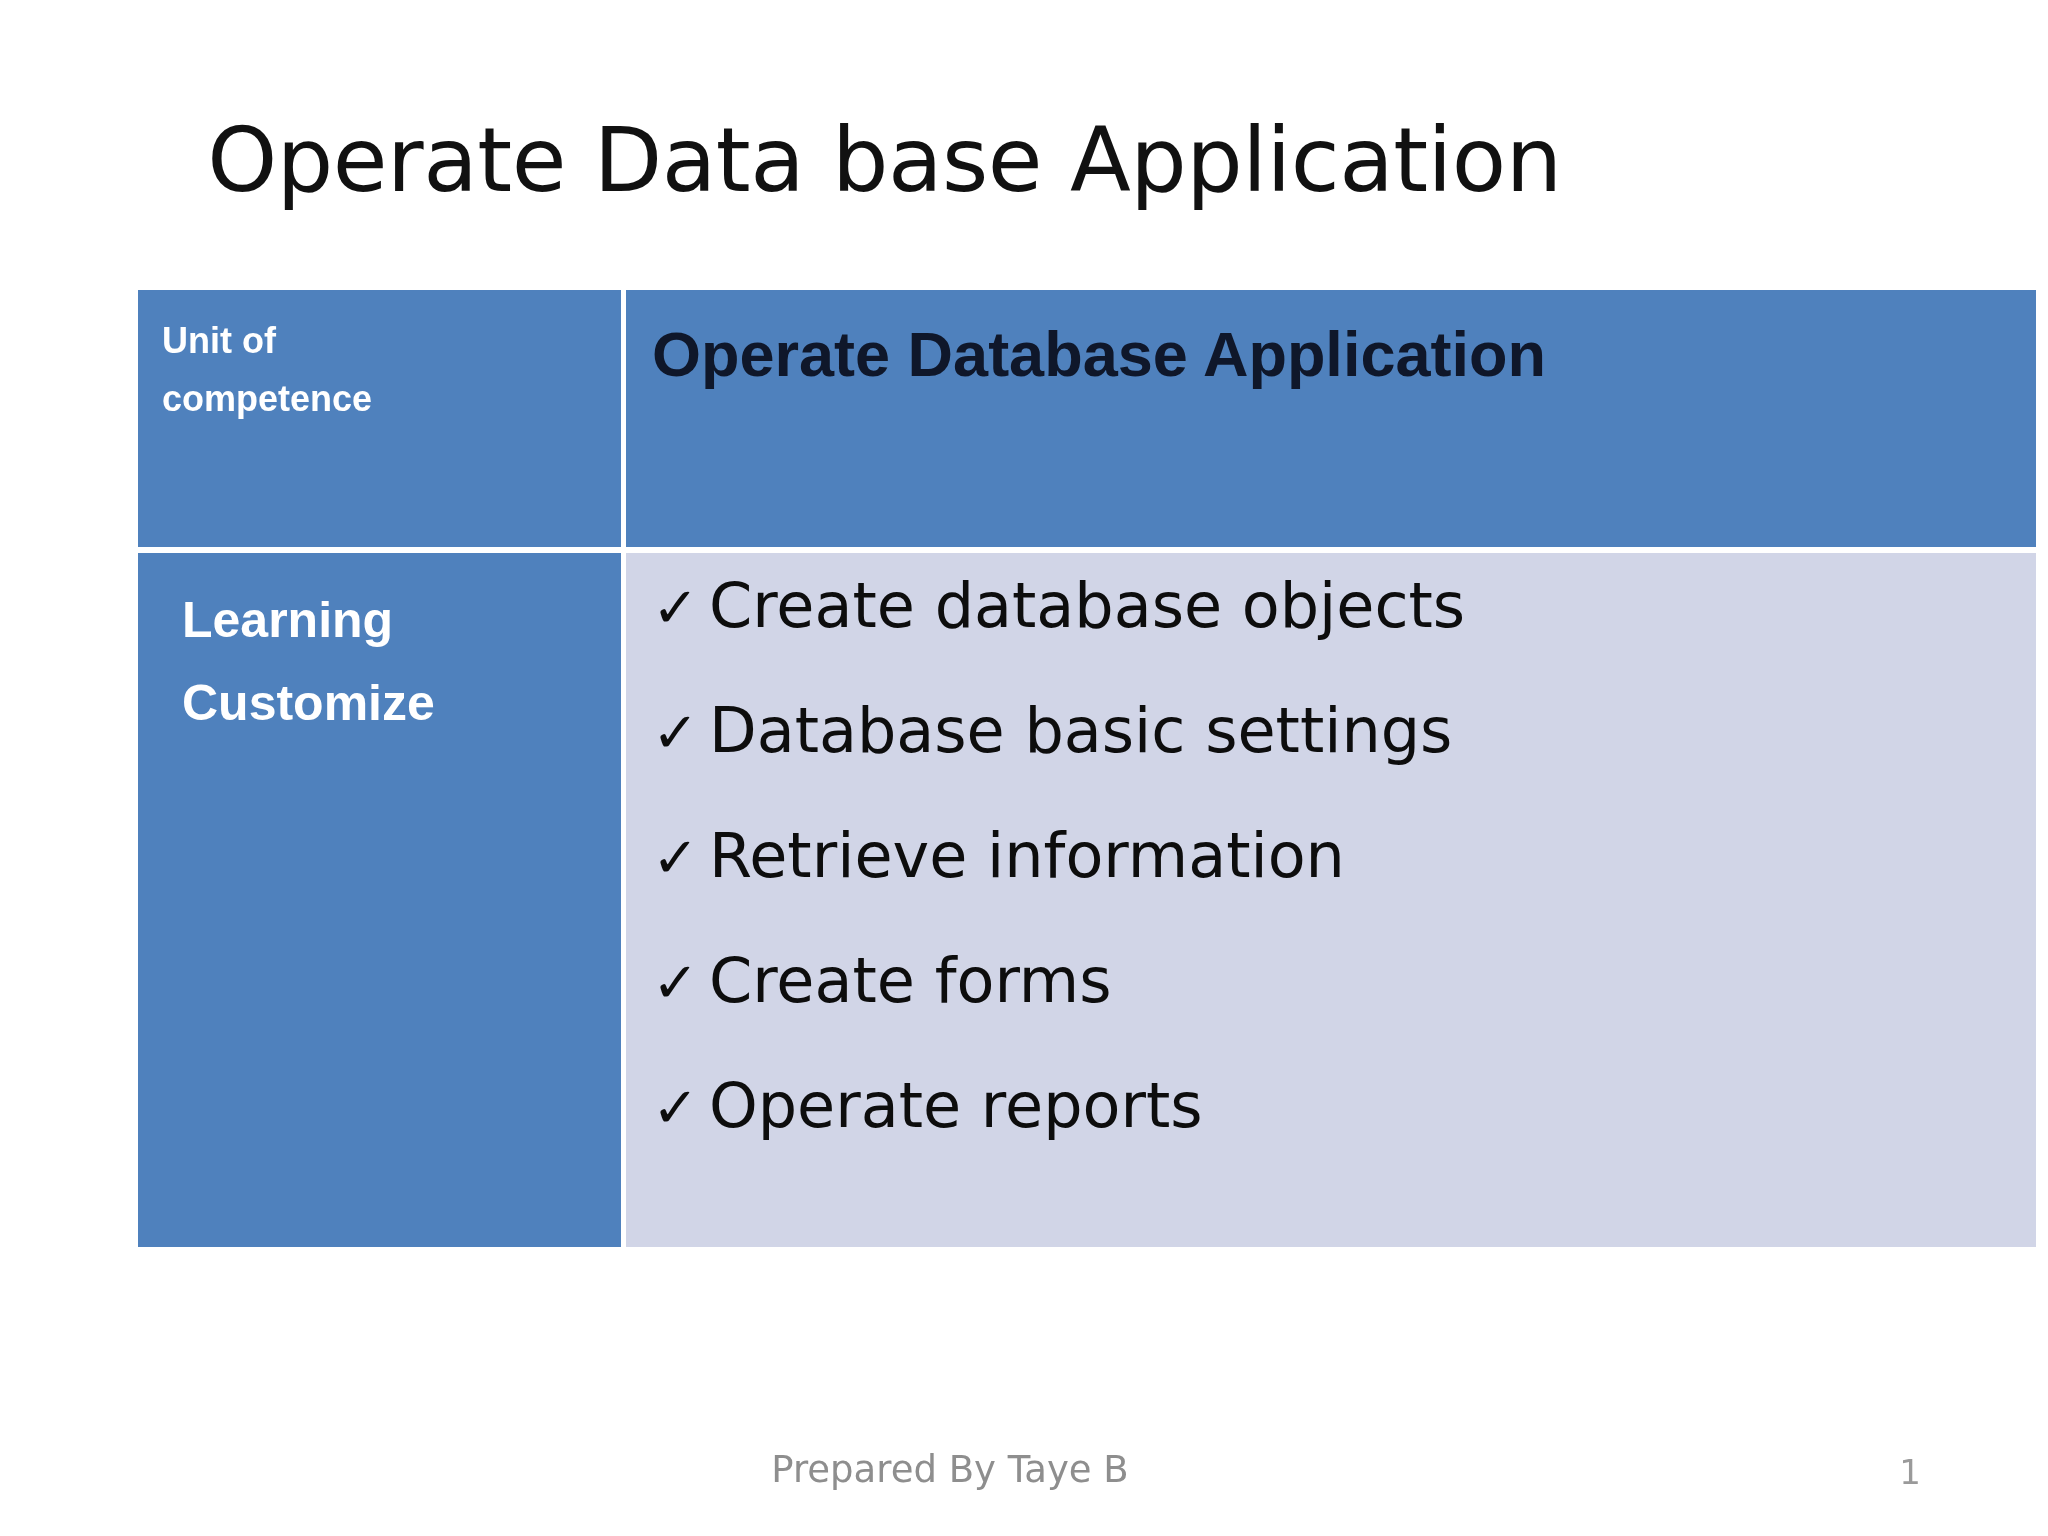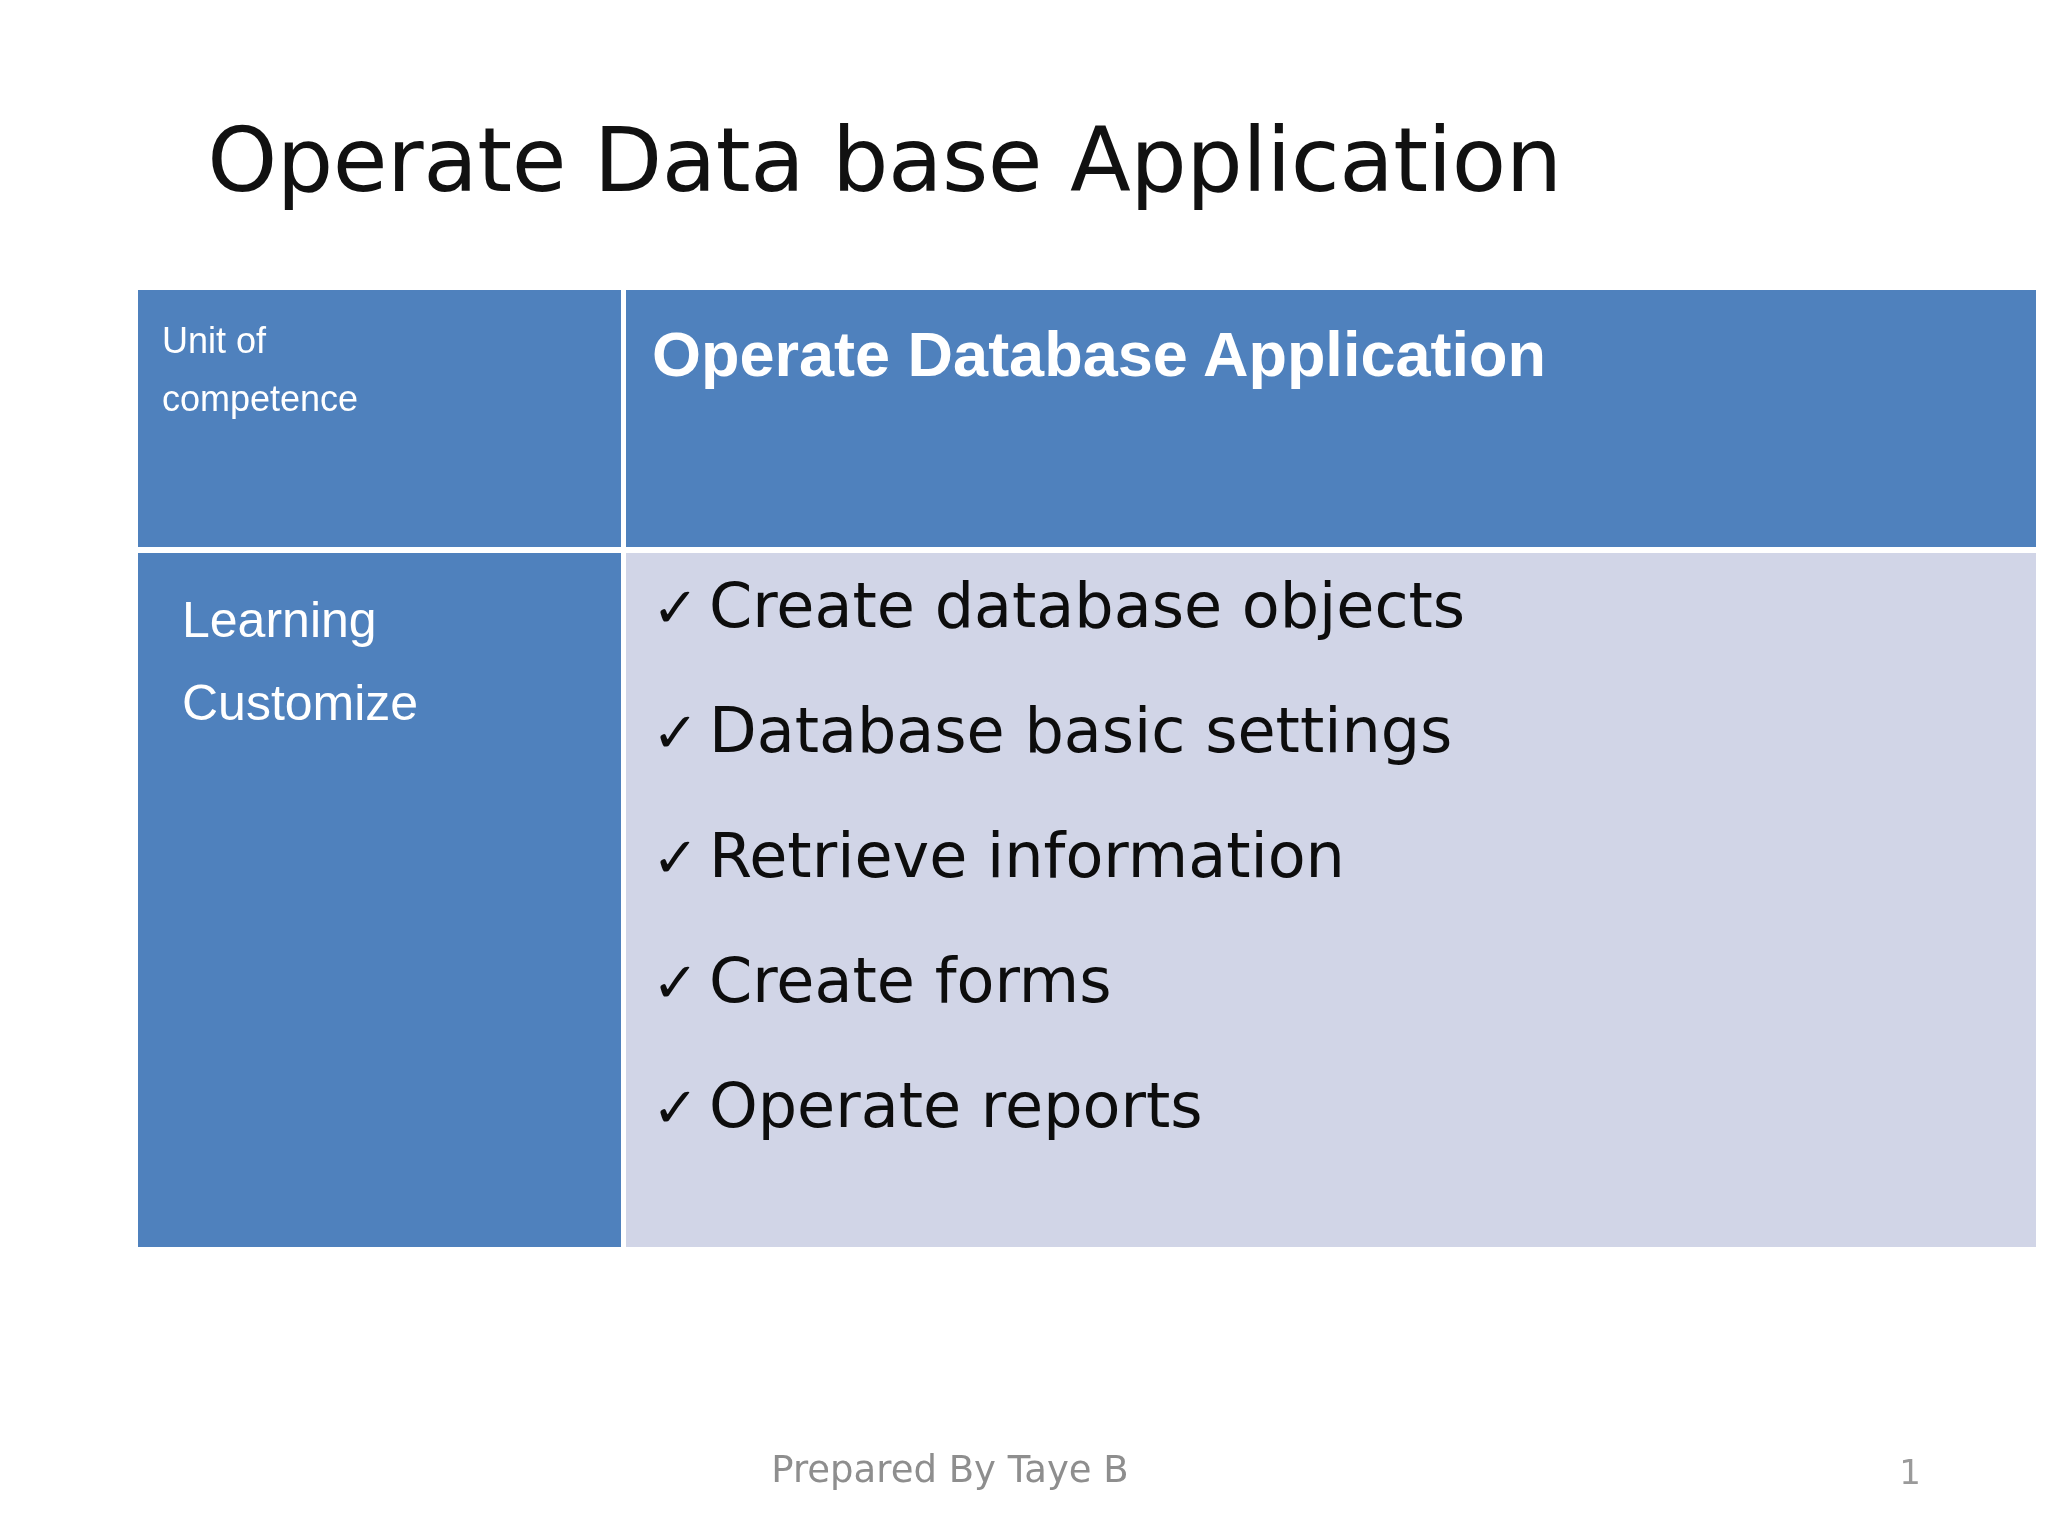--- a/index.html
+++ b/index.html
@@ -69,38 +69,38 @@
   }
 
   .row-body .col-value {
     background: #D1D5E7;
   }
 
   
   .label-text {
     color: #ffffff;
     font-family: "Liberation Sans", sans-serif;
-    font-weight: normal;
+    font-weight: bold;
     padding: 22px 0 0 24px;
   }
 
   .label-small {
     font-size: 36px;
     line-height: 1.62;
   }
 
   .label-large {
     font-size: 50px;
     line-height: 1.65;
     padding-top: 26px;
     margin-left: 20px;
   }
 
   .value-heading {
-    color: #ffffff;
+    color: #0f172a;
     font-family: "Liberation Sans", sans-serif;
     font-weight: bold;
     font-size: 63px;
     line-height: 1.1;
     padding: 30px 0 0 26px;
     white-space: nowrap;
   }
 
   
   .outcome-list {

